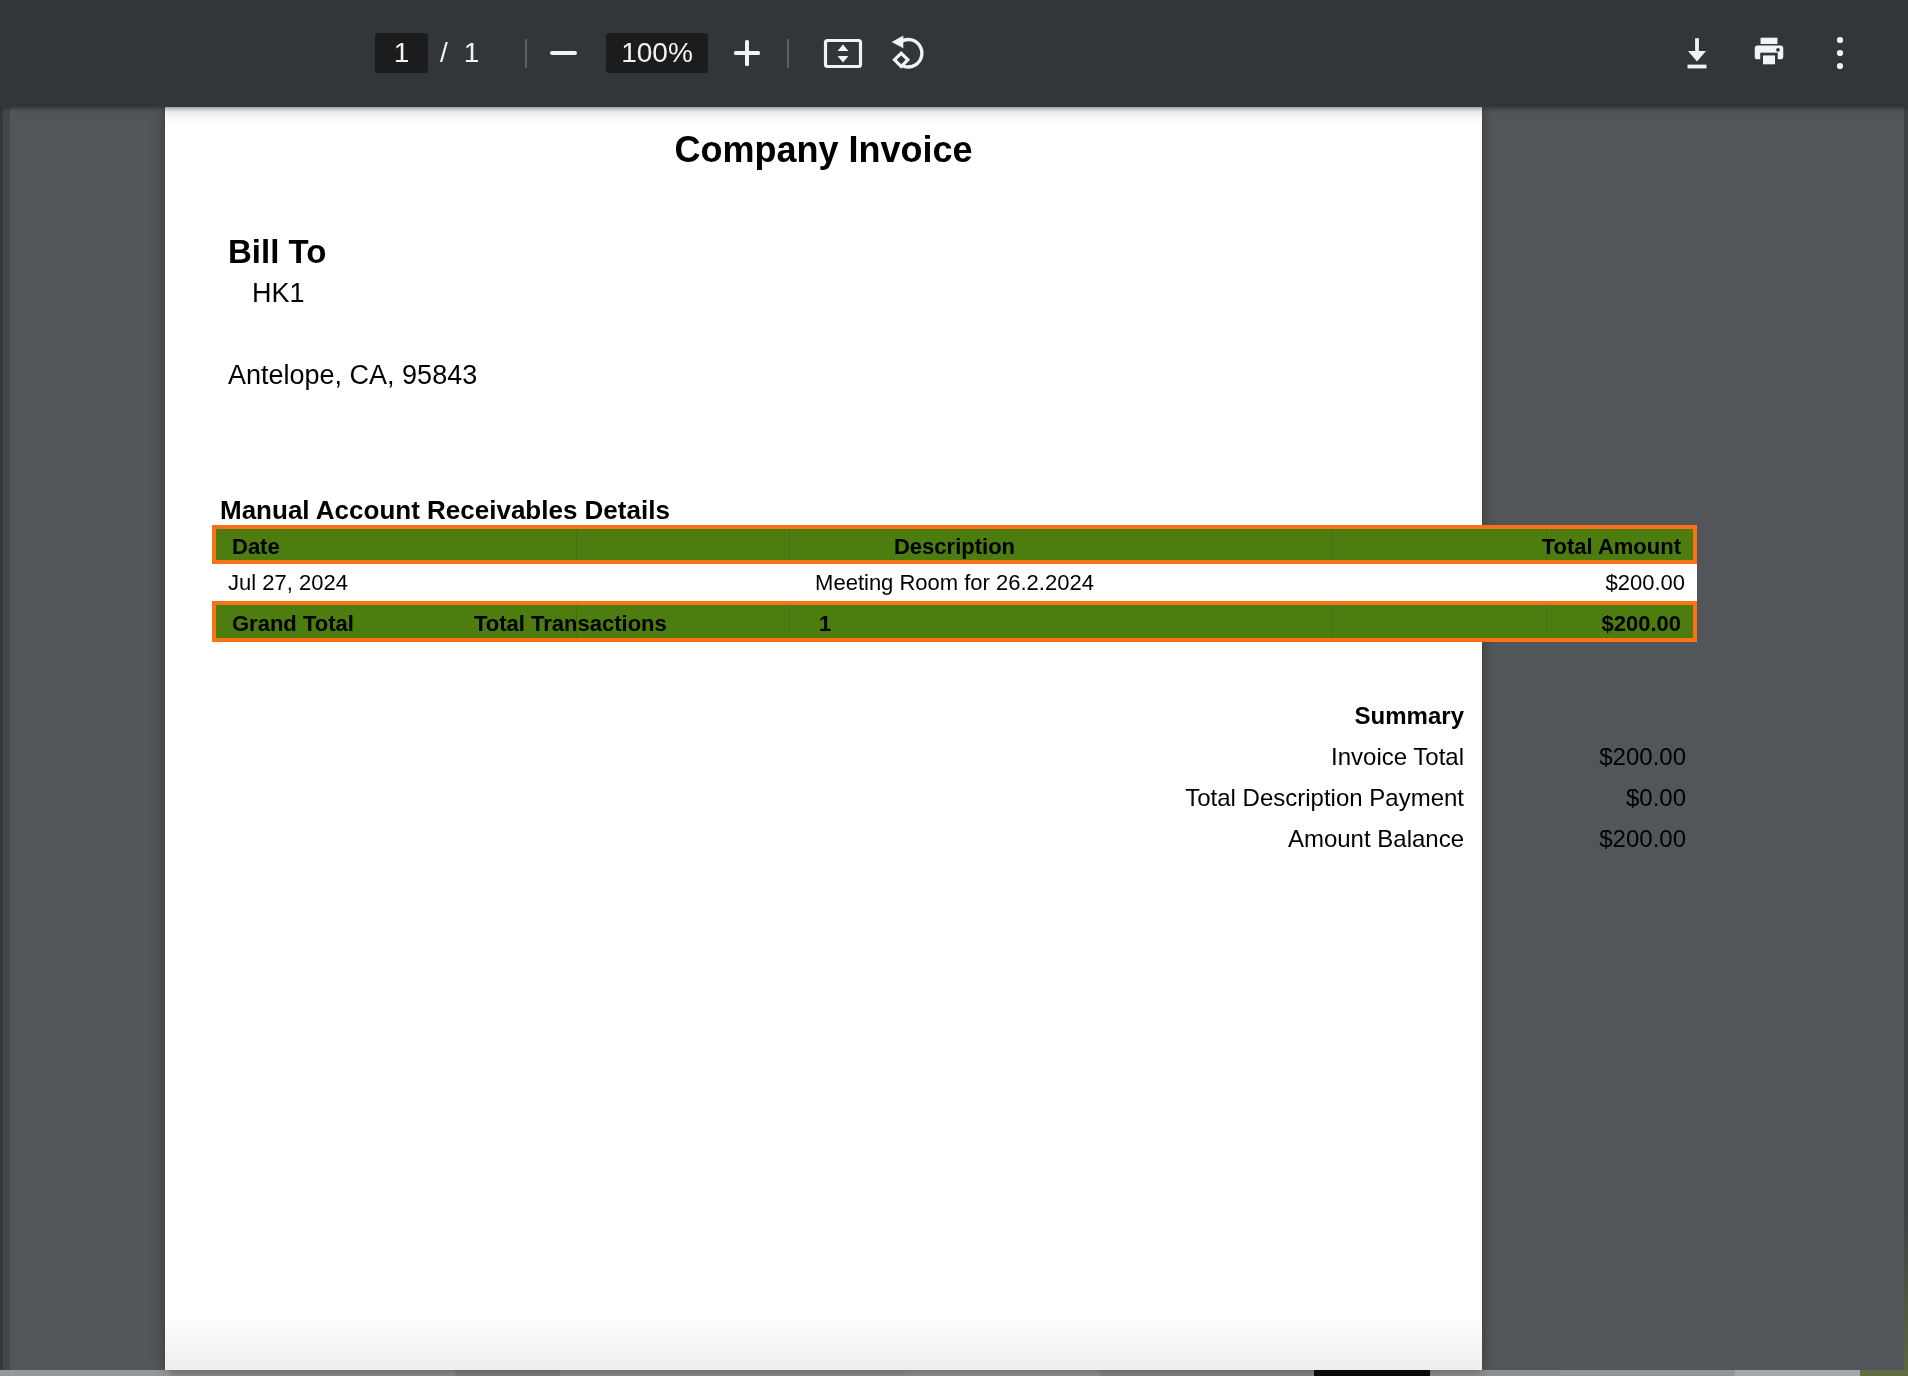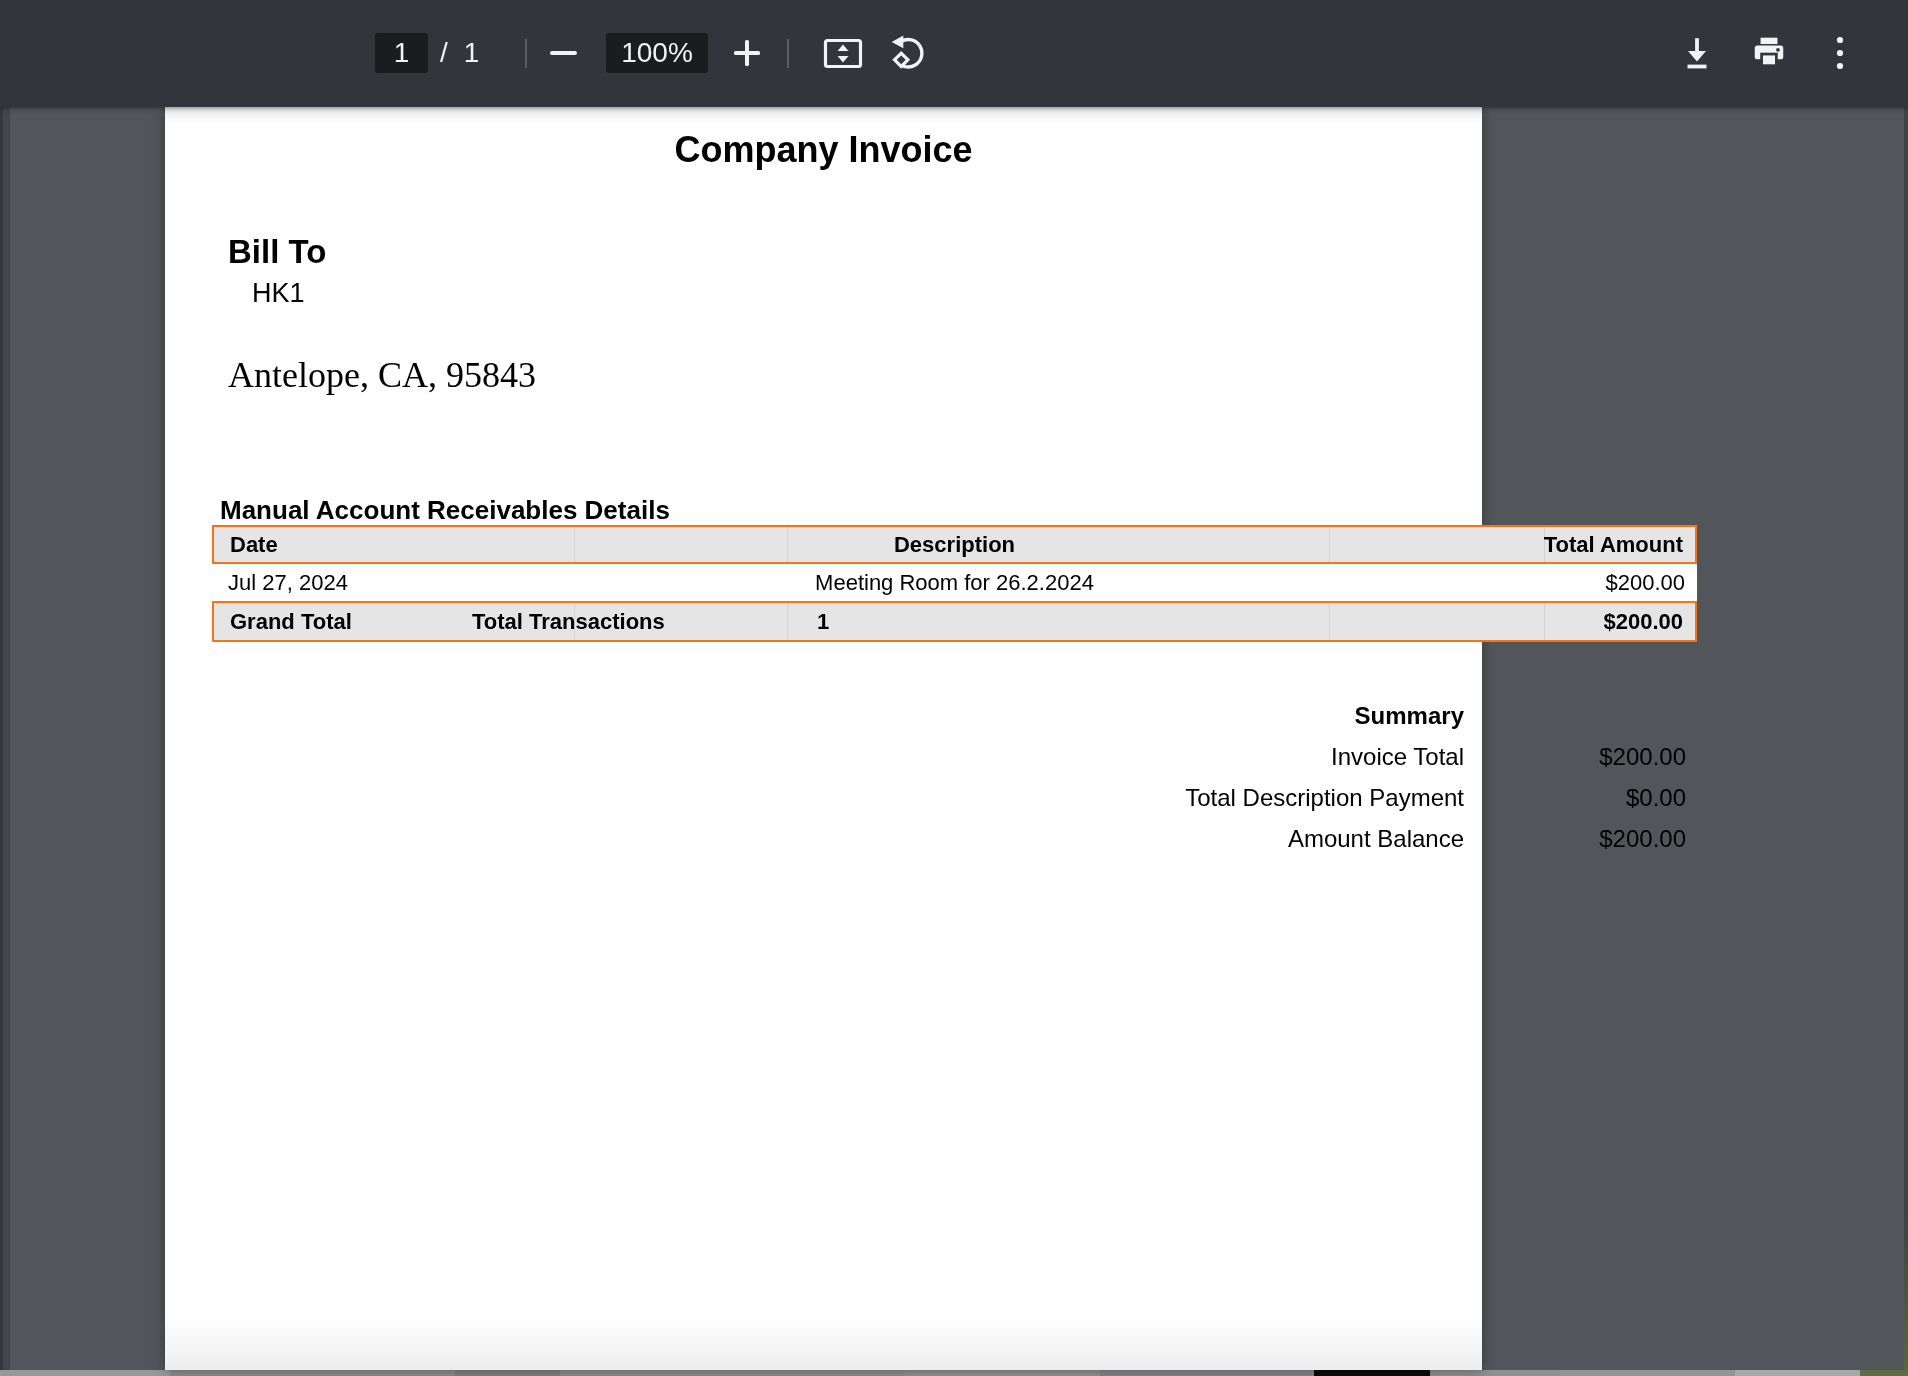--- a/index.html
+++ b/index.html
@@ -84,32 +84,32 @@
 
   .doc-title {
     position:absolute; left:0; top:22px; width:100%;
     text-align:center; font-size:36px; font-weight:bold;
   }
   .billto-heading {
     position:absolute; left:63px; top:124px;
     font-size:33px; font-weight:bold; line-height:42px;
   }
   .billto-name    { position:absolute; left:63px; top:168px; font-size:27px; line-height:36px;margin-left:24px; }
-  .billto-address { position:absolute; left:63px; top:250px; font-size:36px; line-height:36px;font-family:Liberation Serif, serif; }
+  .billto-address { position:absolute; left:63px; top:250px; font-size:27px; line-height:36px; }
   .section-heading {
     position:absolute; left:55px; top:386px;
     font-size:26px; font-weight:bold; line-height:34px;
   }
 
   
   .ar-table { position:absolute; left:47px; top:418px; width:1485px; font-size:22px; }
   .tr { position:relative; width:100%; }
   .tr-gray {
-    background:#e5e5e5;
-    border:2px solid #f97316;
+    background:#4d7c0f;
+    border:4px solid #f97316;
     height:39px; line-height:35px;
   }
   .tr-grand { height:41px; line-height:37px; }
   .tr-data { height:37px; line-height:37px; background:#fff; }
   .cell { position:absolute; top:0; white-space:nowrap; }
   .c-left   { left:16px; }
   .c-center { left:0; right:0; text-align:center; }
   .c-right  { right:12px; }
   .c-t2 { left:258px; }
   .c-t3 { left:603px; }

